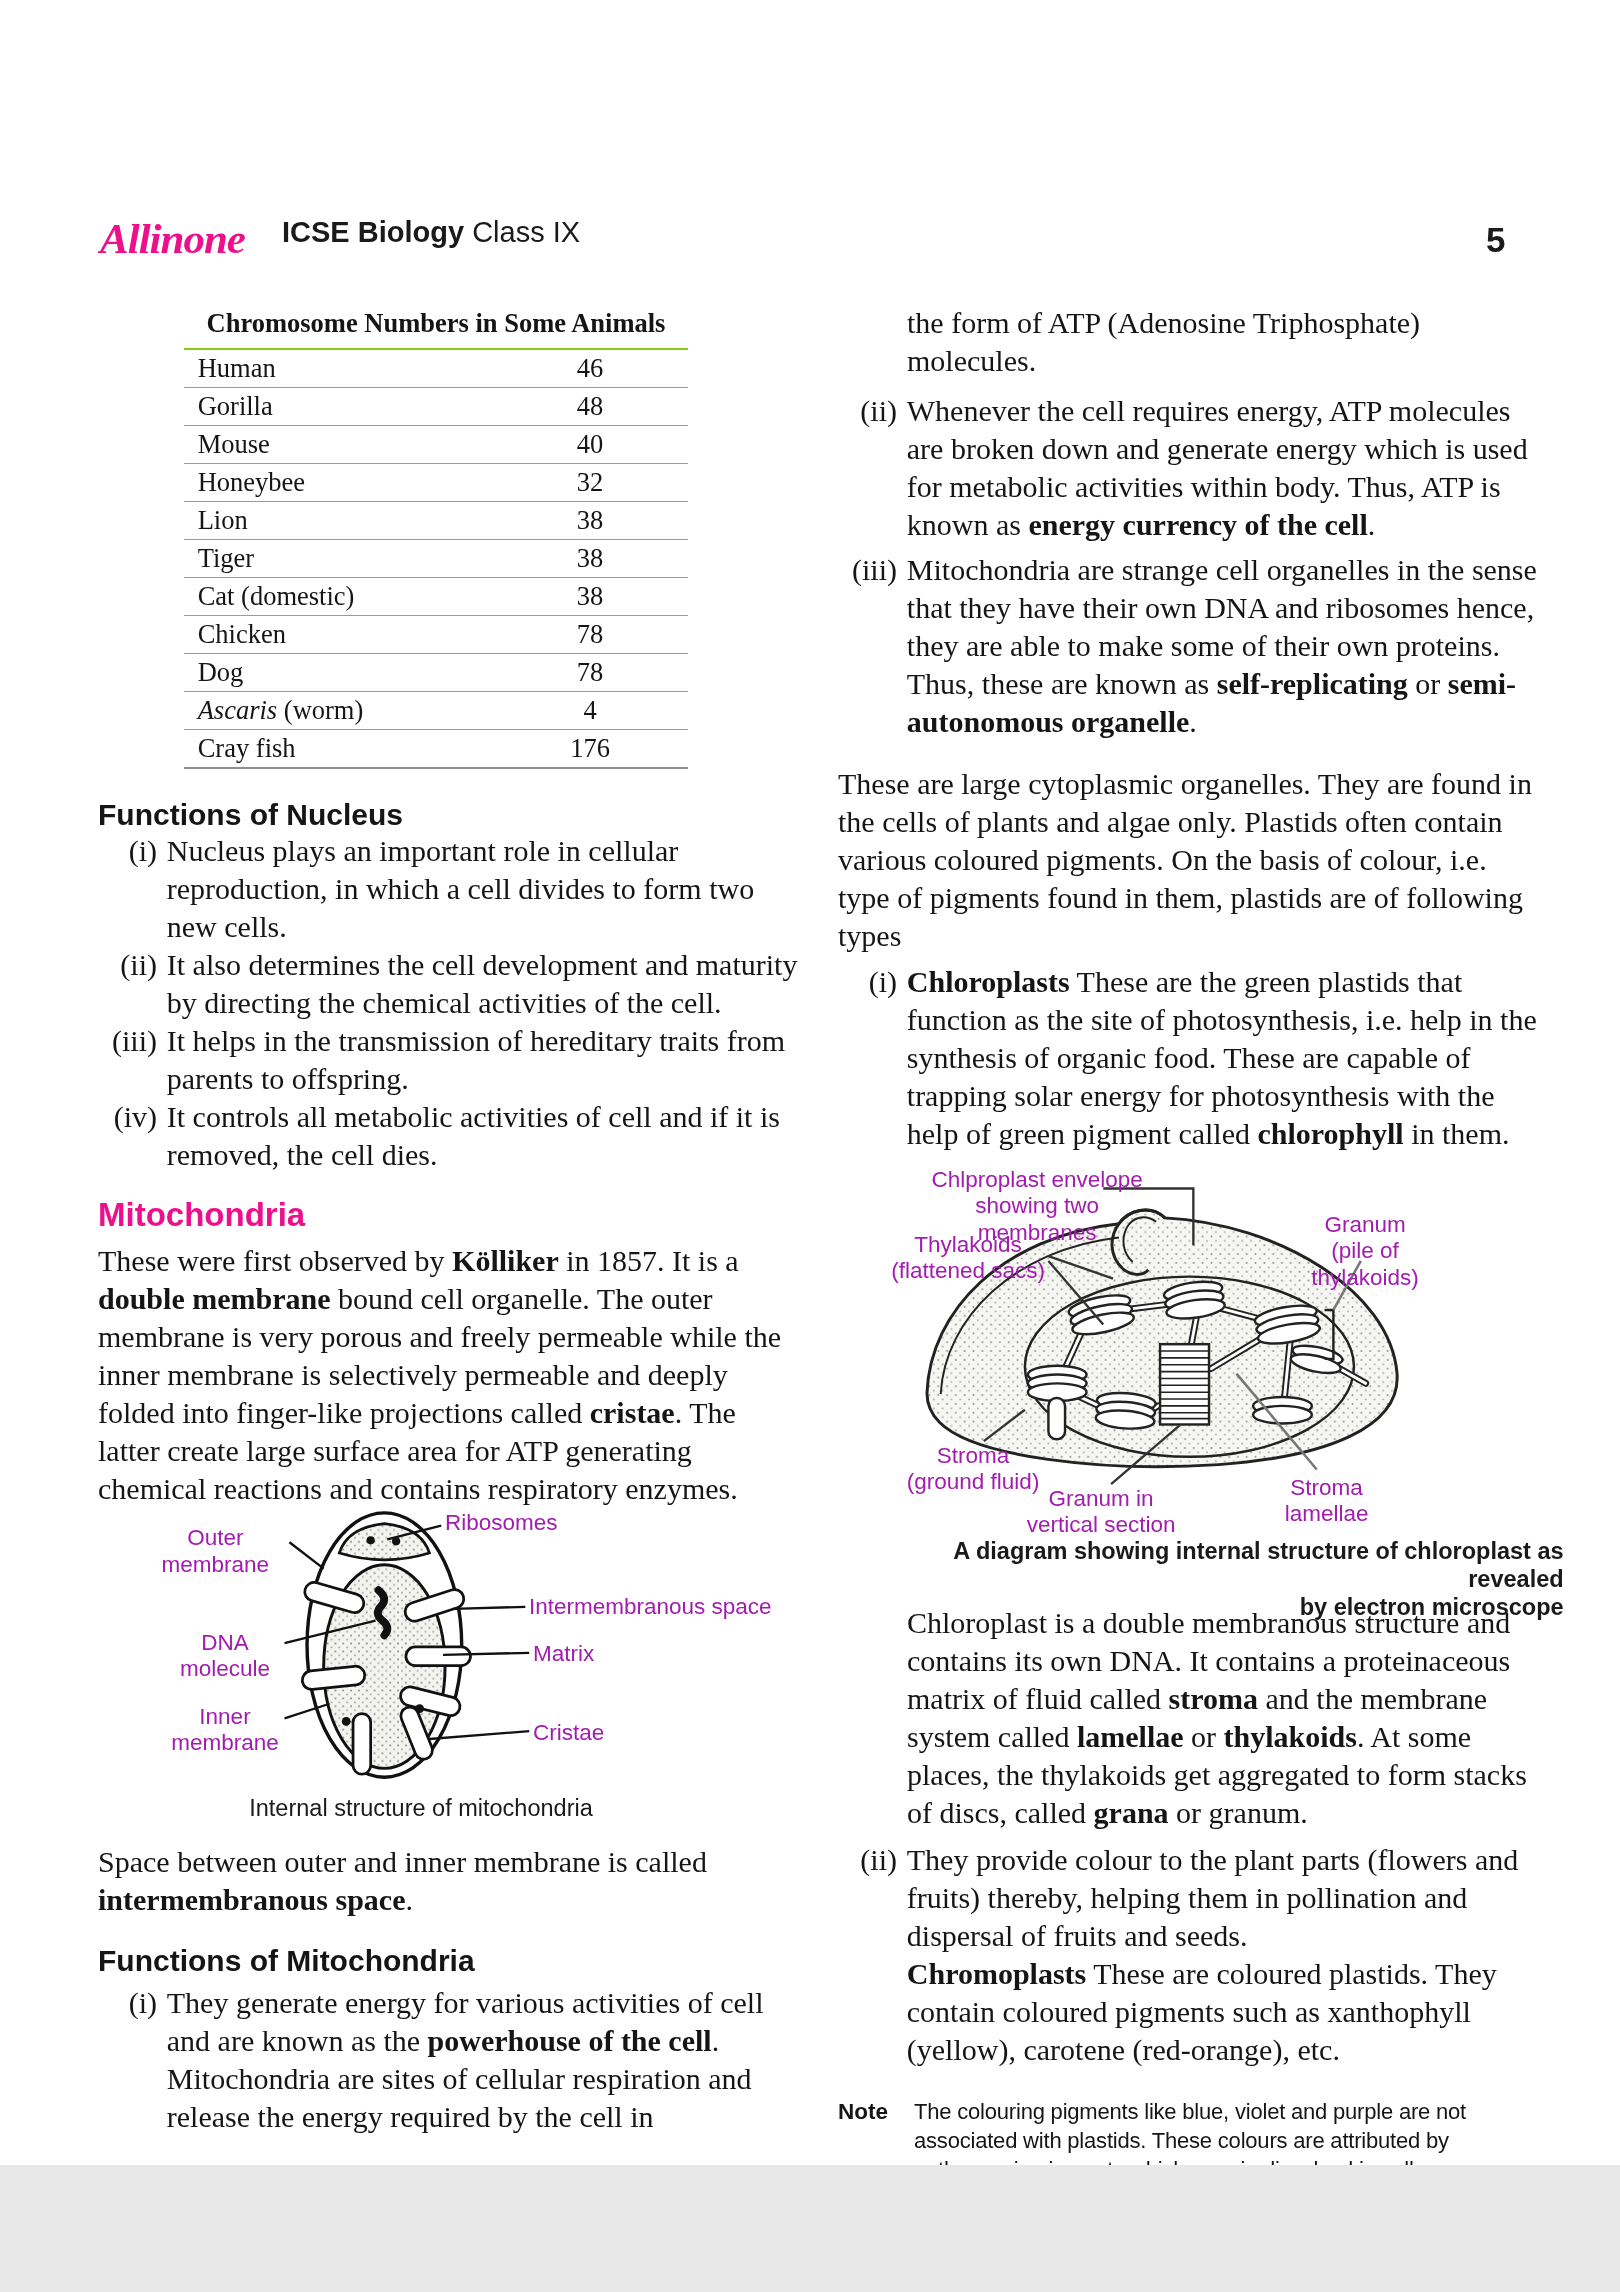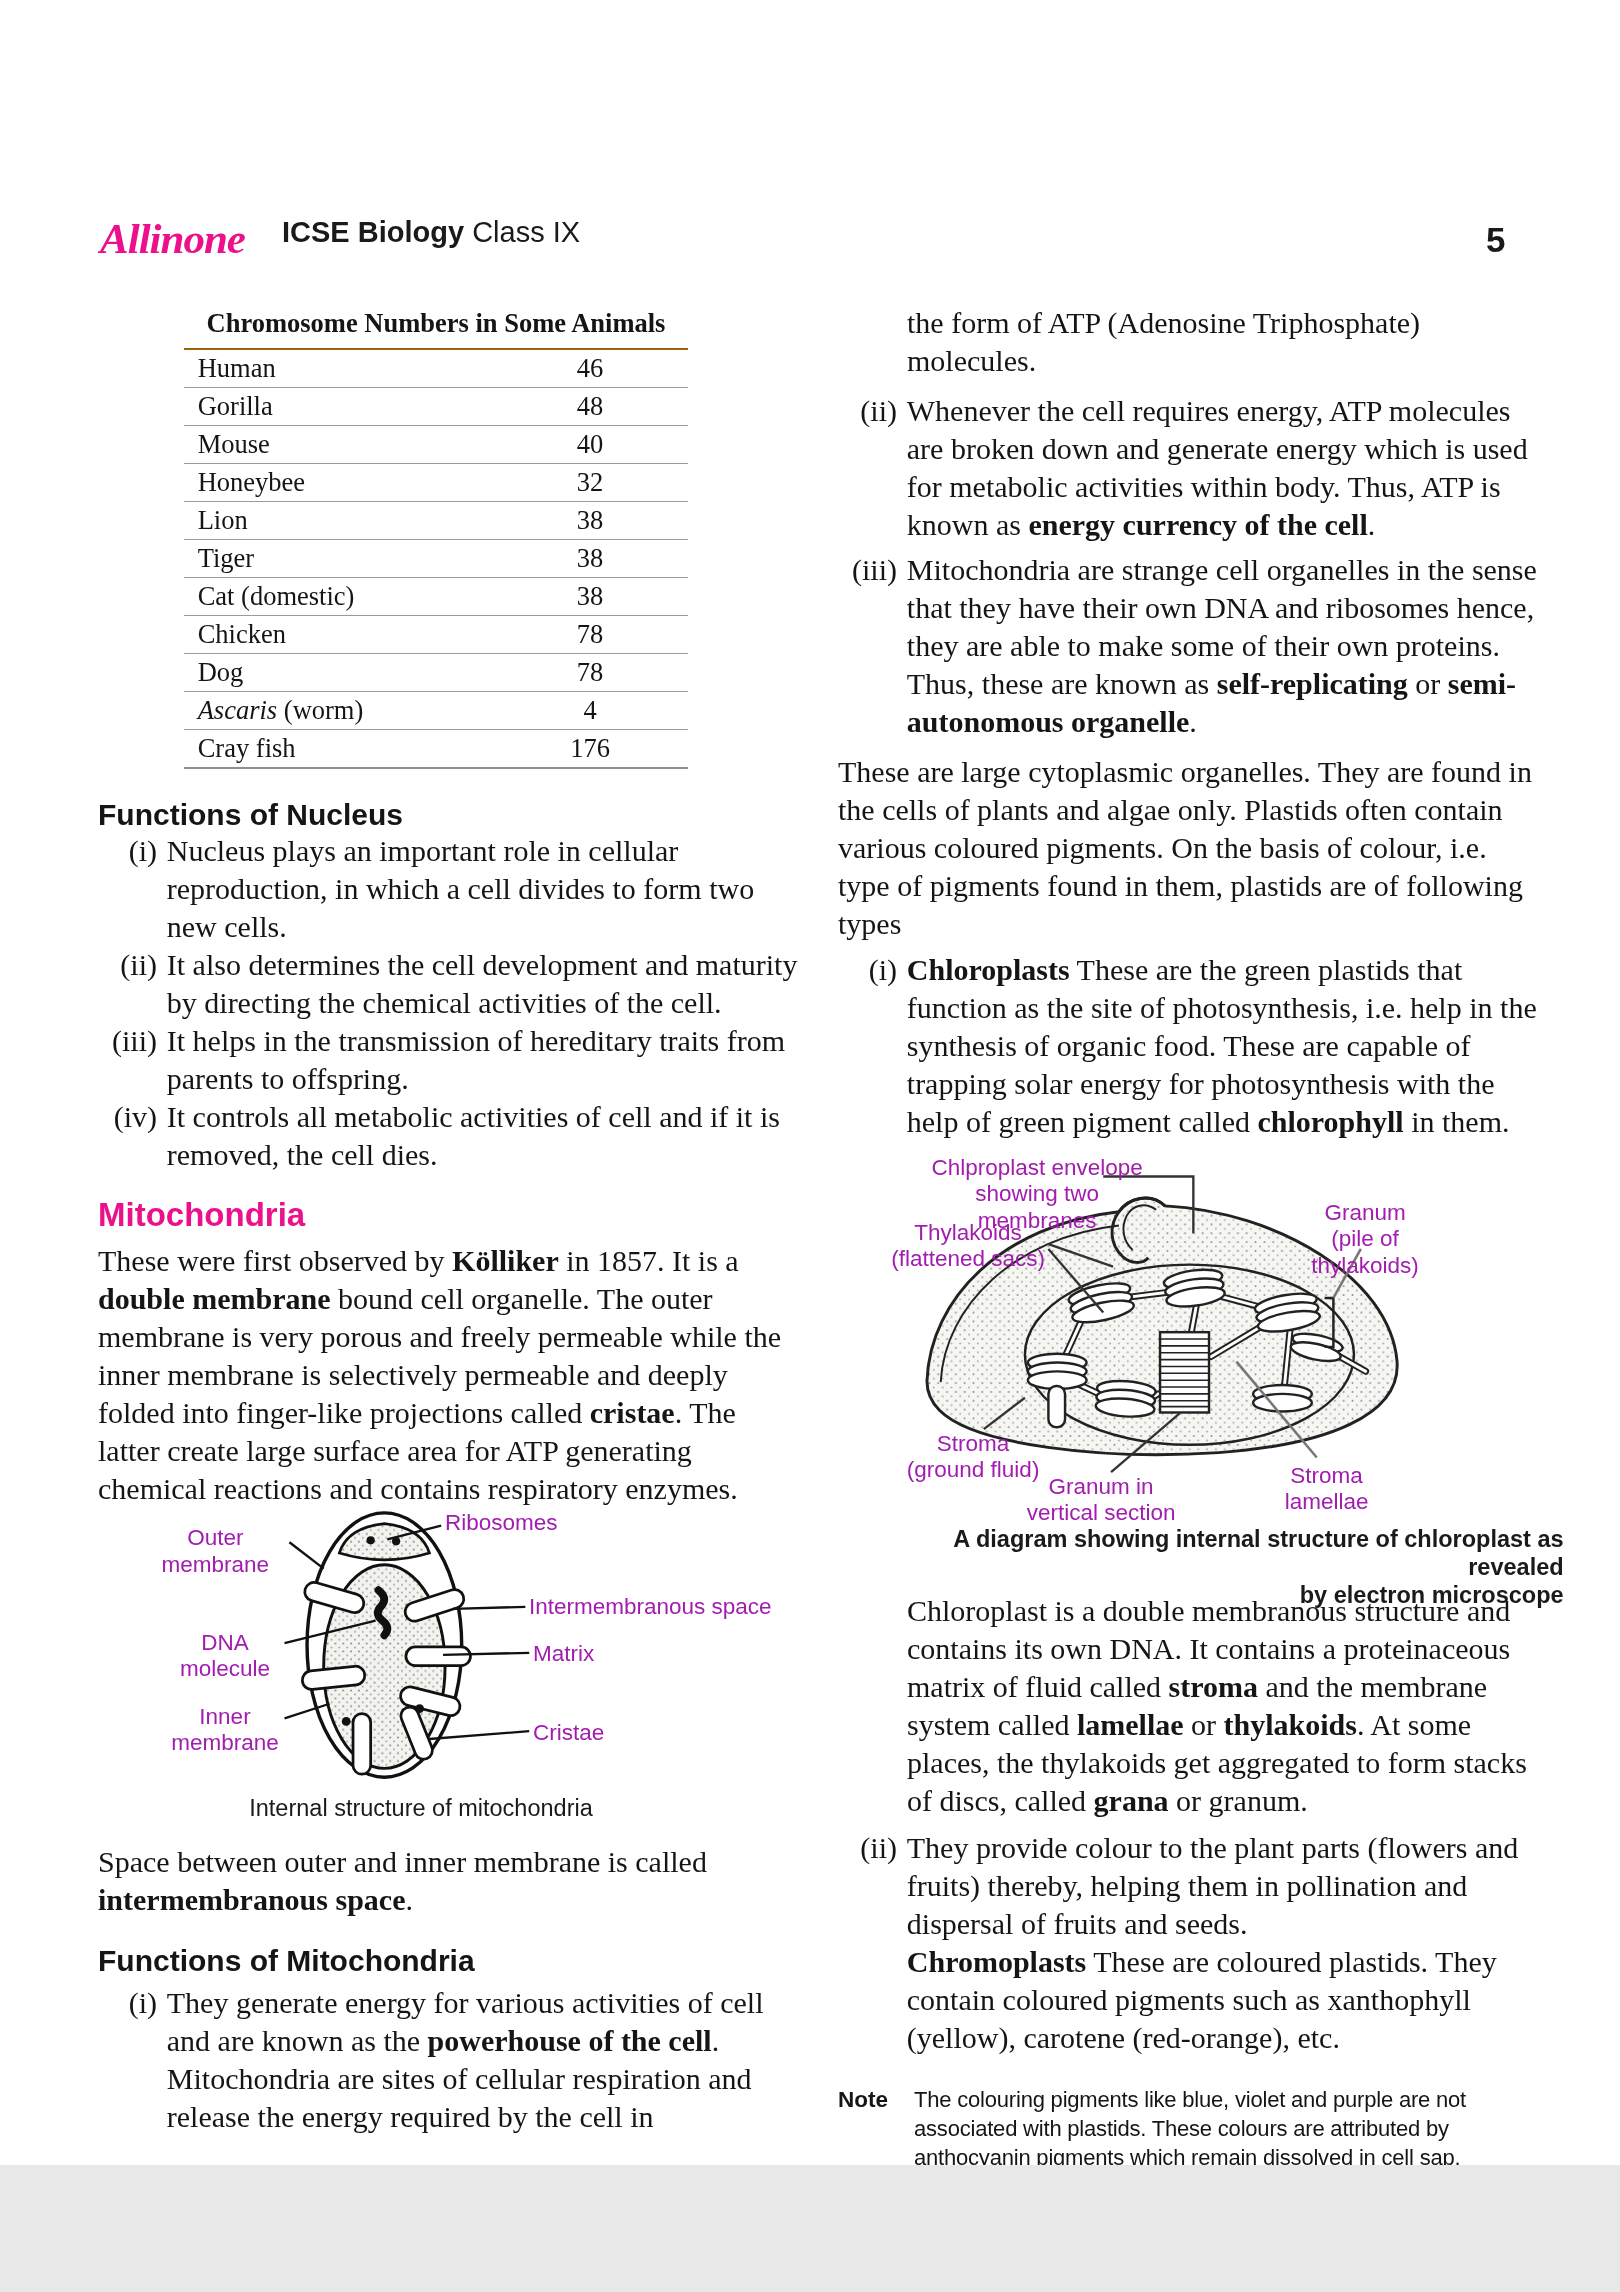--- a/index.html
+++ b/index.html
@@ -21,21 +21,21 @@
   .marker{flex:0 0 59px;text-align:right;padding-right:9.8px;}
   .ibody{flex:1;}
   .indent{margin-left:69px;}
   .h-black{font-family:"Liberation Sans",sans-serif;font-weight:bold;font-size:30px;color:#151515;}
   .h-pink{font-family:"Liberation Sans",sans-serif;font-weight:bold;font-size:33px;color:#EC108C;}
   .b{font-weight:bold;}
   .i{font-style:italic;}
   
   .table-wrap{margin:13.7px 0 0 86px;width:504px;}
   .t-title{font-weight:bold;font-size:26.5px;text-align:center;margin-bottom:9.8px;}
-  .ctable{border-top:2px solid #a16207;border-bottom:2px solid #8f8f8f;}
+  .ctable{border-top:2px solid #84cc16;border-bottom:2px solid #8f8f8f;}
   .trow{display:flex;height:37px;align-items:center;border-bottom:1.5px solid #9a9a9a;font-size:26.5px;}
   .trow:last-child{border-bottom:none;}
   .t-name{flex:1;padding-left:13.7px;}
   .t-val{flex:0 0 196px;text-align:center;}
   
   .figure{position:relative;}
   .fig-mito{margin-left:39px;width:667px;height:323px;}
   .fig-chloro{margin-left:17.6px;width:708px;height:427px;}
   .figure svg{position:absolute;left:0;top:0;}
   .dlabel{position:absolute;font-family:"Liberation Sans",sans-serif;font-size:22.5px;line-height:26.5px;
@@ -211,21 +211,21 @@
     <div class="item" style="margin-bottom:7.8px;">
         <div class="marker">(ii)</div>
         <div class="ibody"><span>Whenever the cell requires energy, ATP molecules are broken down and generate energy which is used for metabolic activities within body. Thus, ATP is known as </span><span class="b">energy currency of the cell</span><span>.</span></div>
       </div>
         <div class="item" style="margin-bottom:7.8px;">
         <div class="marker">(iii)</div>
         <div class="ibody"><span>Mitochondria are strange cell organelles in the sense that they have their own DNA and ribosomes hence, they are able to make some of their own proteins. Thus, these are known as </span><span class="b">self-replicating</span><span> or </span><span class="b">semi-autonomous organelle</span><span>.</span></div>
       </div>
       </div>
 
-    <div class="bodytext" style="margin-top:12px;"><span>These are large cytoplasmic organelles. They are found in the cells of plants and algae only. Plastids often contain various coloured pigments. On the basis of colour, i.e. type of pigments found in them, plastids are of following types</span></div>
+    <div class="bodytext" style="margin-top:24px;"><span>These are large cytoplasmic organelles. They are found in the cells of plants and algae only. Plastids often contain various coloured pigments. On the basis of colour, i.e. type of pigments found in them, plastids are of following types</span></div>
 
     <div class="bodytext item" style="margin-top:7.8px;">
       <div class="marker">(i)</div>
       <div class="ibody"><span class="b">Chloroplasts</span><span> These are the green plastids that function as the site of photosynthesis, i.e. help in the synthesis of organic food. These are capable of trapping solar energy for photosynthesis with the help of green pigment called </span><span class="b">chlorophyll</span><span> in them.</span></div>
     </div>
 
     <div class="figure fig-chloro" style="margin-top:9.8px;">
       <svg width="708" height="427" viewBox="0 0 722 436">
         <defs>
           <pattern id="stip2" width="9" height="9" patternUnits="userSpaceOnUse">

